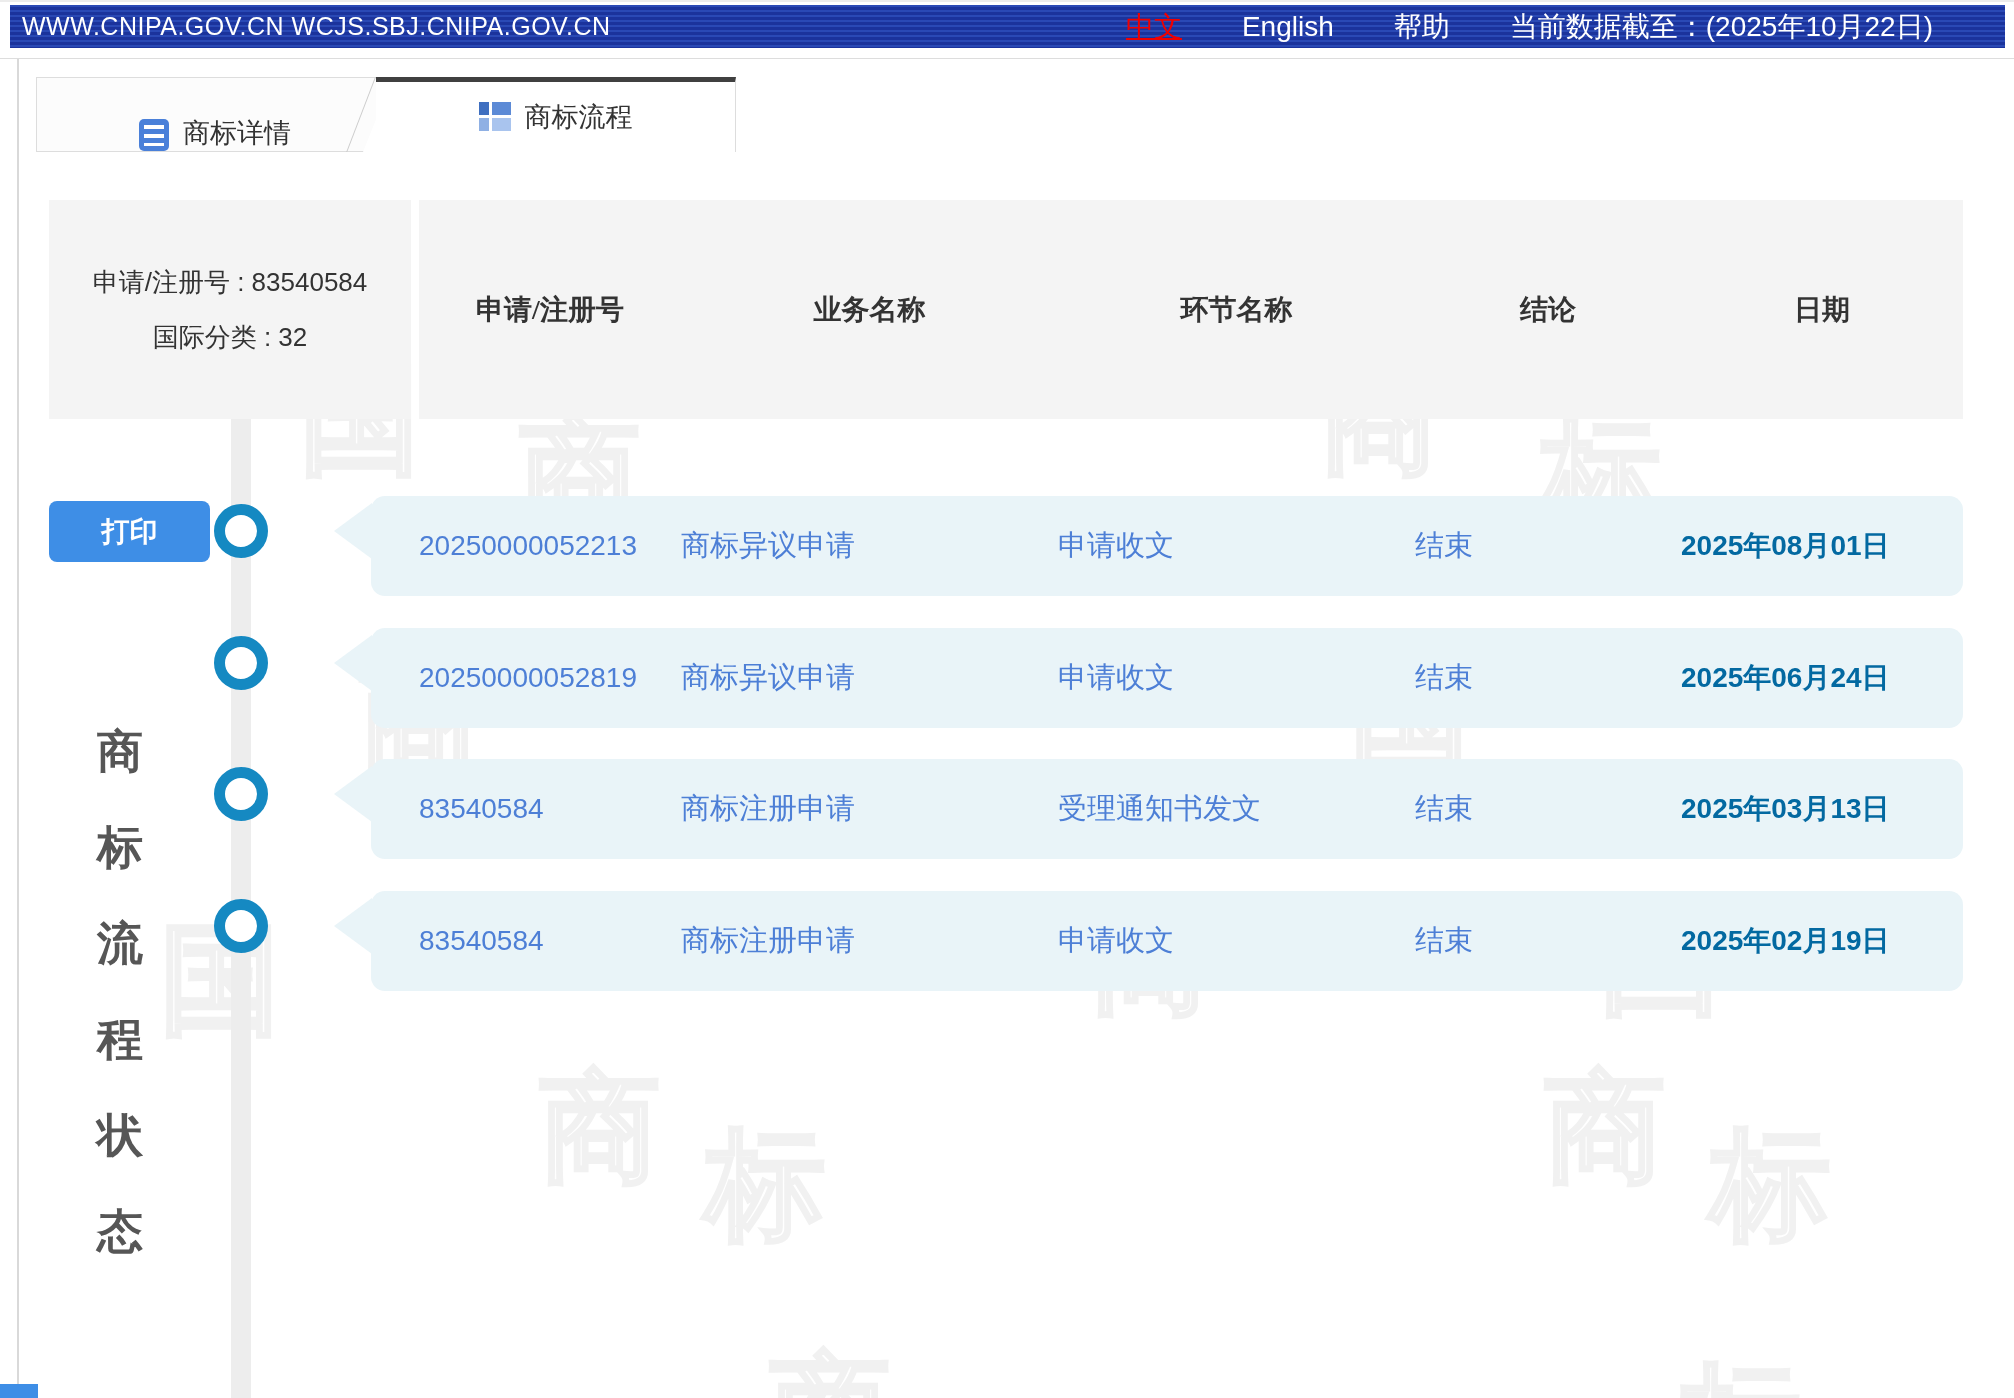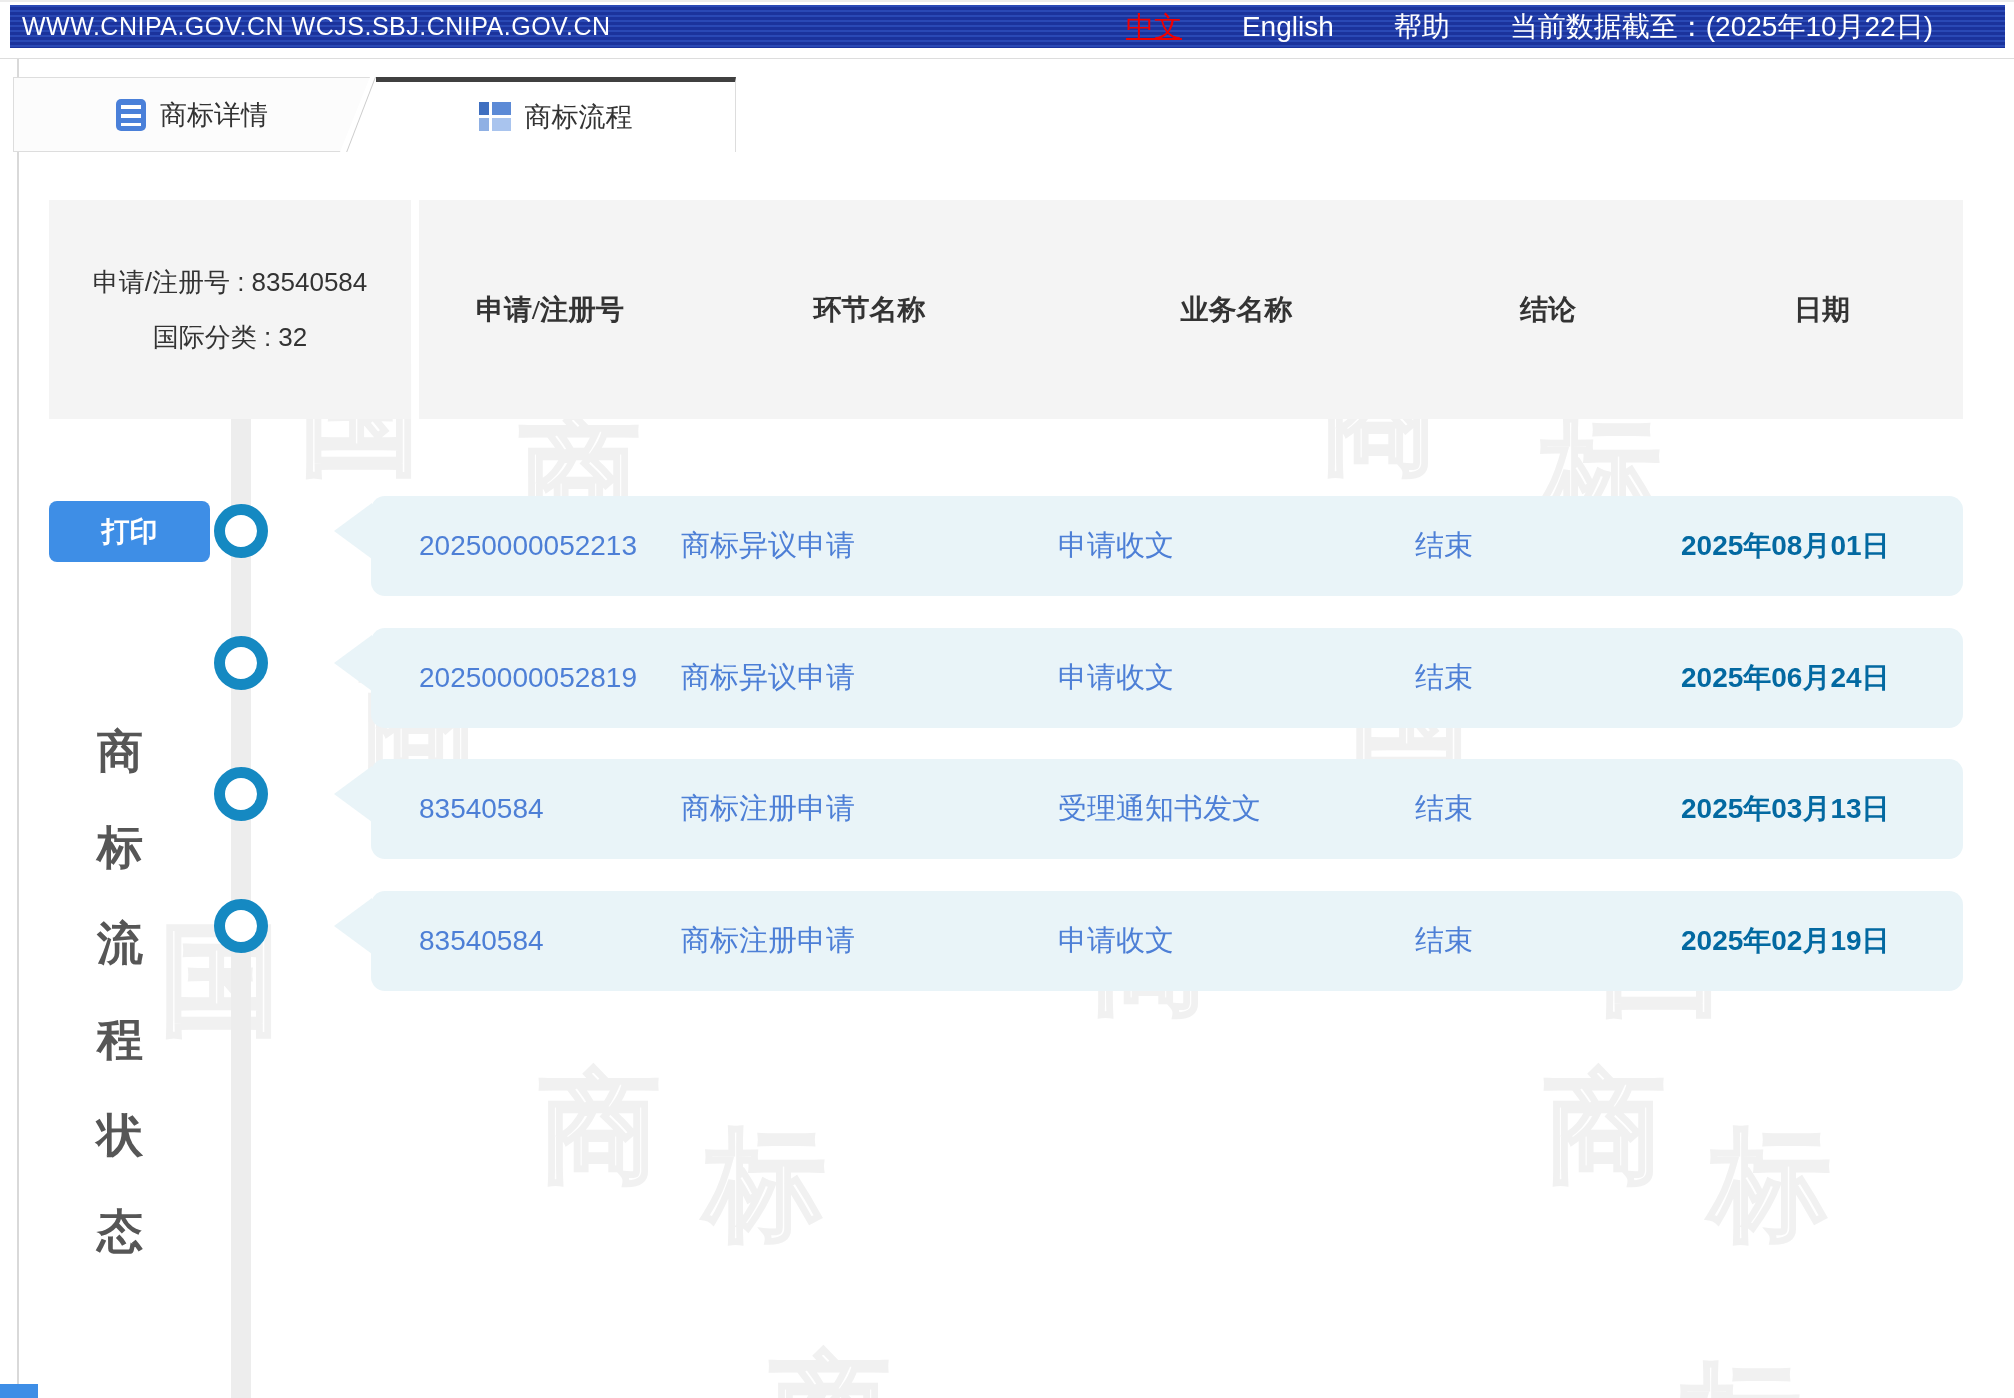--- a/index.html
+++ b/index.html
@@ -19,22 +19,22 @@
   .lang-zh{color:#f00000;text-decoration:underline;cursor:pointer;}
   .toplink{cursor:pointer;}
 
   
   .hline{position:absolute;top:58px;left:0;right:0;height:1px;background:#ddd;}
   .left-border{position:absolute;top:59px;left:17px;bottom:0;width:2px;background:#d9d9d9;}
 
   
   .tab{position:absolute;top:77px;height:75px;box-sizing:border-box;display:flex;
     align-items:center;justify-content:center;gap:14px;font-size:27px;color:#333;cursor:pointer;}
-  .tab-inactive{left:13px;width:357px;background:#fcfcfc;border:1px solid #ddd;border-right:none;
-    clip-path:polygon(0 0,100% 0,calc(100% - 30px) 100%,0 100%);}
+  .tab-inactive{left:36px;width:357px;background:#fcfcfc;border:1px solid #ddd;border-right:none;
+    clip-path:polygon(0 0,100% 0,calc(100% - 30px) 100%,0 100%);align-items:flex-end;}
   .tab-slant{position:absolute;top:77px;left:375px;height:75px;width:1px;background:#ccc;
     transform:skewX(-21deg);transform-origin:top;}
   .tab-active{left:376px;width:360px;background:#fff;border-top:5px solid #404040;
     border-right:1px solid #ddd;}
 
   
   .icon-detail{width:30px;height:32px;border-radius:5px;background:#4a80d9;position:relative;}
   .icon-detail:before{content:"";position:absolute;left:5px;right:5px;top:6px;height:21px;
     background:repeating-linear-gradient(180deg,#fff 0 4px,#4a80d9 4px 9px);}
   .icon-grid{width:32px;height:30px;display:grid;grid-template-columns:10px 19px;
@@ -146,22 +146,22 @@
     <span>商标流程</span>
   </div>
 
   <div class="info-panel">
     <div>申请/注册号 : 83540584</div>
     <div>国际分类 : 32</div>
   </div>
 
   <div class="header-panel" id="headerRow">
       <div class="hcell">申请/注册号</div>
+      <div class="hcell">业务名称</div>
       <div class="hcell">环节名称</div>
-      <div class="hcell">业务名称</div>
       <div class="hcell">结论</div>
       <div class="hcell">日期</div>
     </div>
 
   <div class="track"></div>
   <div class="nodes" id="nodeLayer">
       <div class="node"></div>
       <div class="node"></div>
       <div class="node"></div>
       <div class="node"></div>

